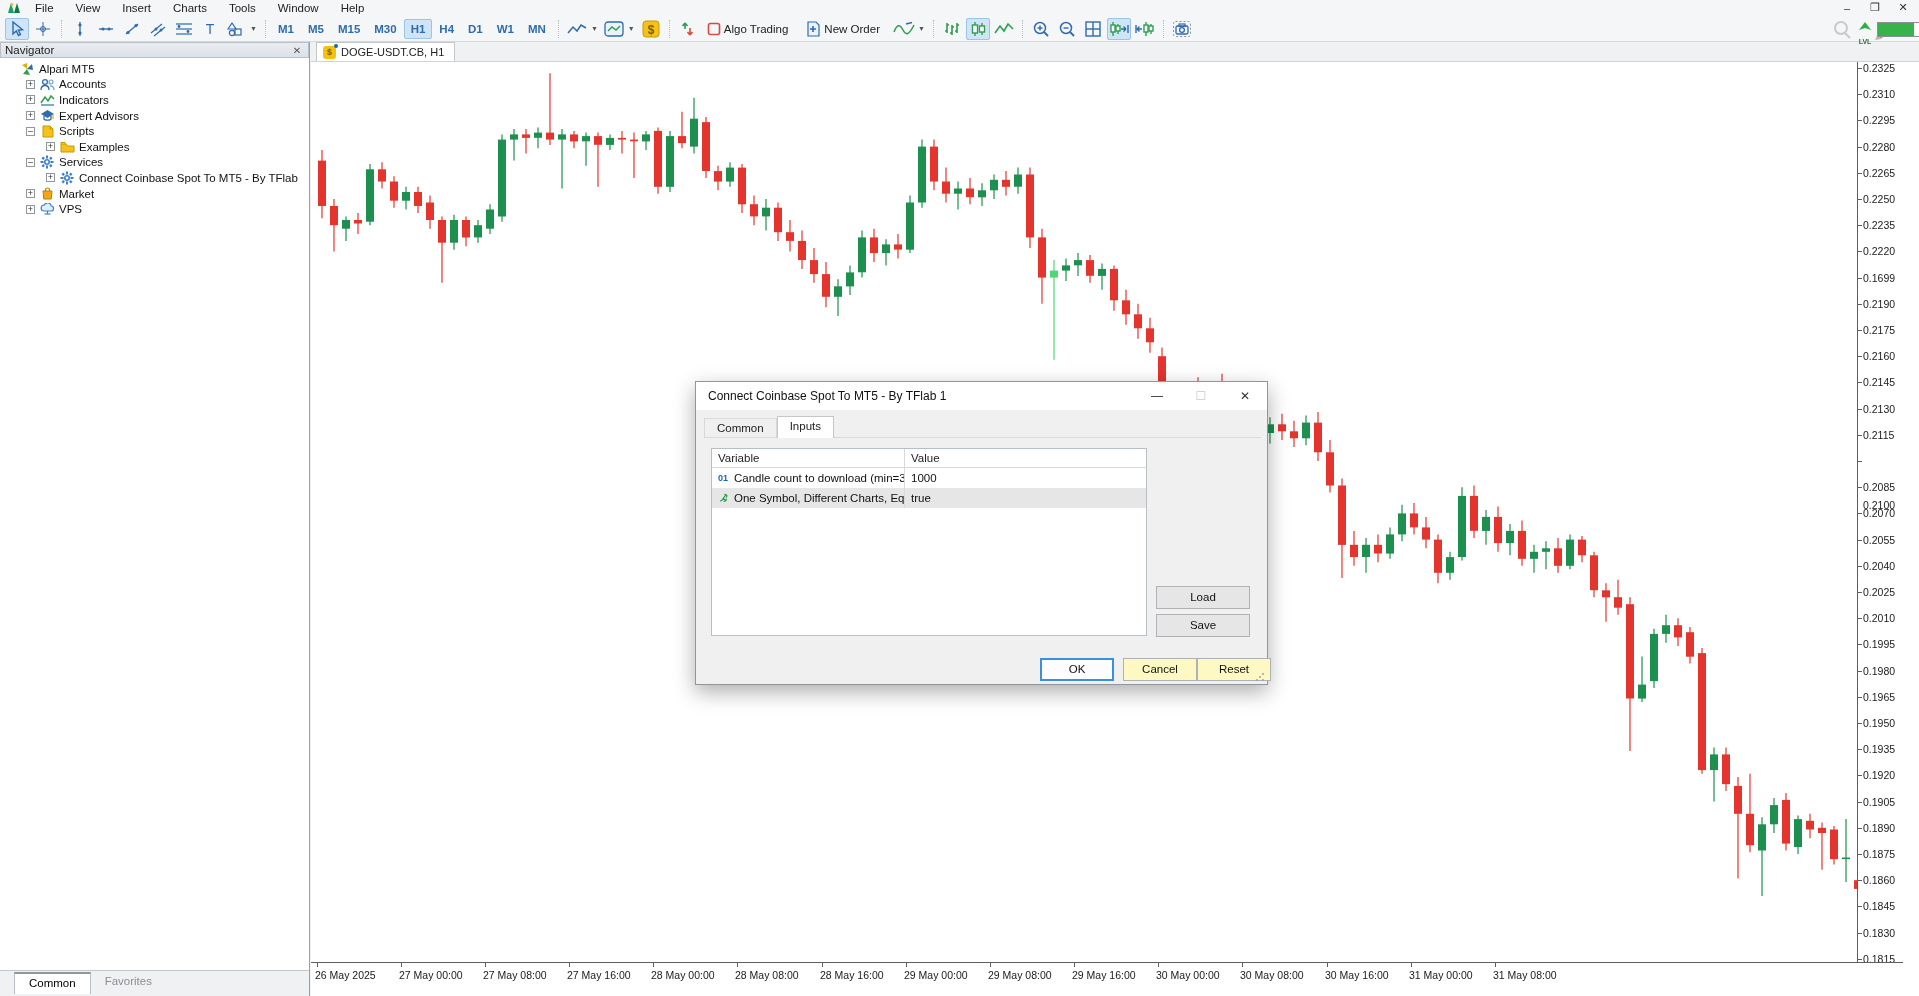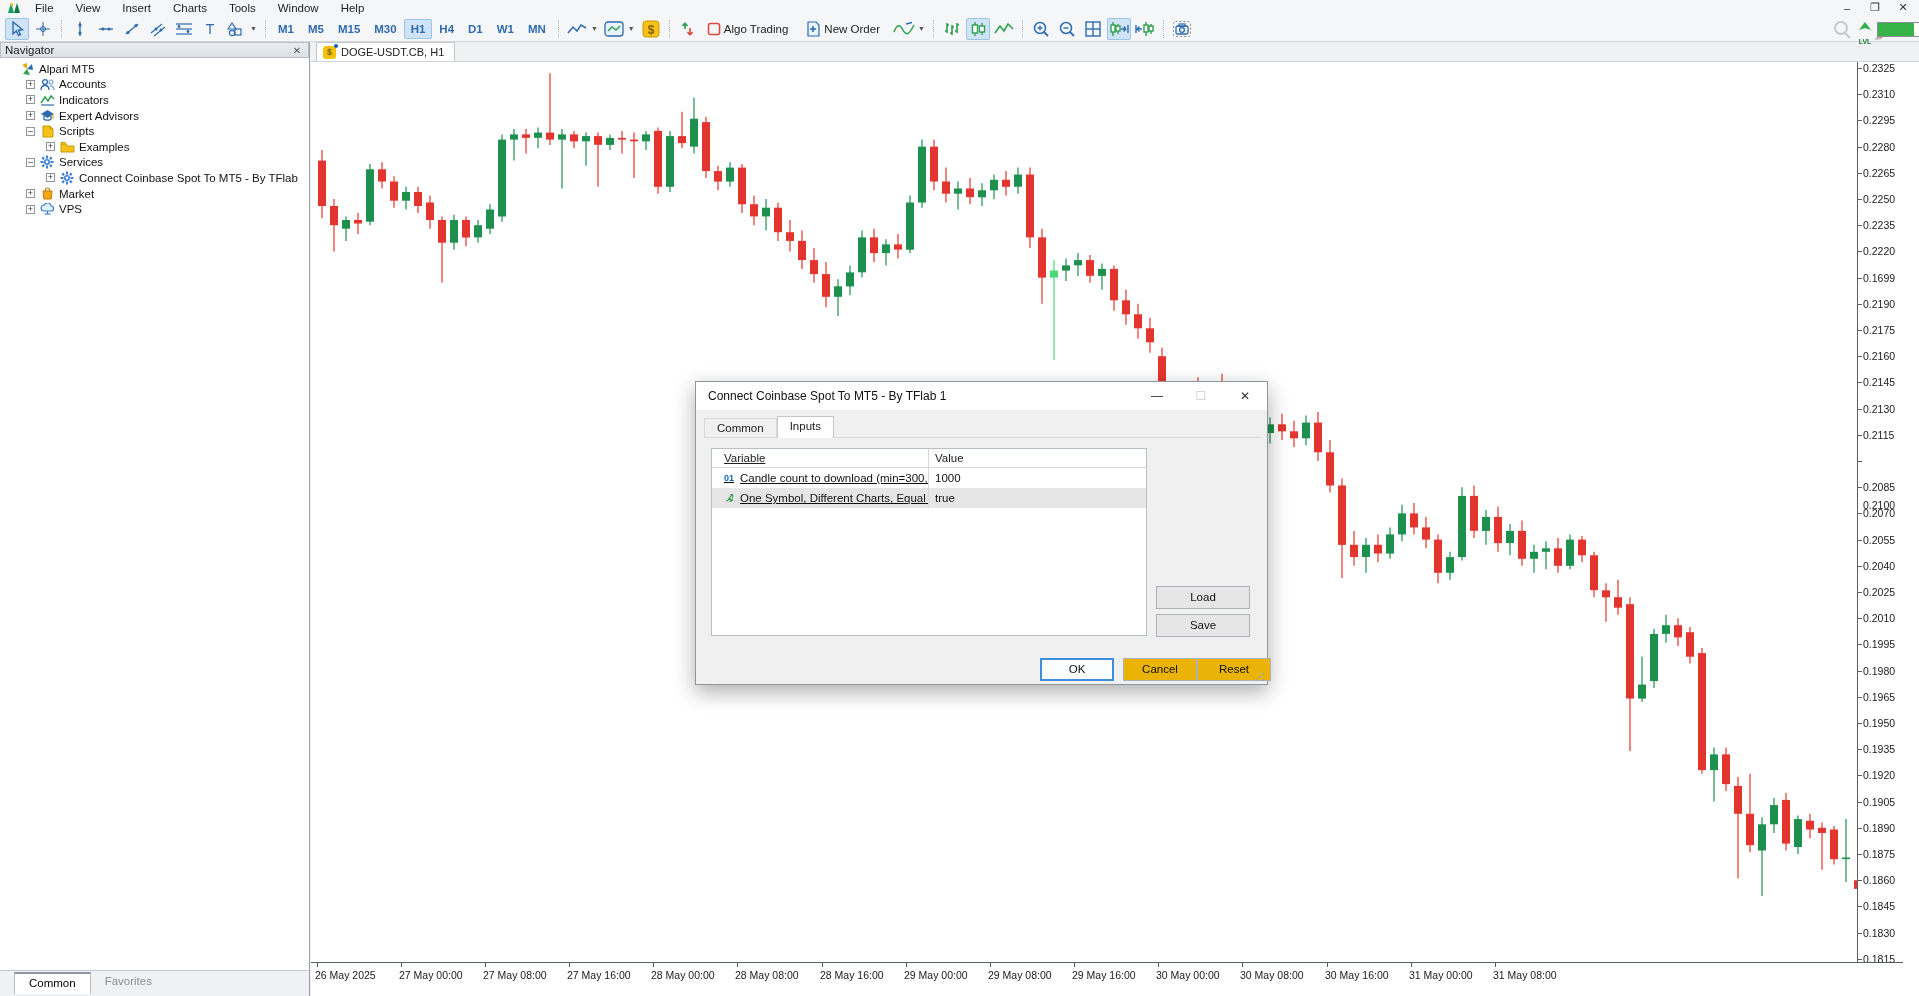--- a/index.html
+++ b/index.html
@@ -69,26 +69,26 @@
   #dlg-title { font-size:12px; color:#111; margin-left:12px; flex:1; }
   .dlg-ctl { width:44px; height:28px; display:flex; align-items:center; justify-content:center; font-size:12px; color:#333; }
   .dlg-ctl.disabled { color:#c9c9c9; }
   #dlg-tabs { display:flex; align-items:flex-end; height:24px; margin:4px 0 0 8px; border-bottom:1px solid #d9d9d9; width:557px; }
   .dlg-tab { font-size:11.5px; color:#222; padding:3px 12px; border:1px solid #d9d9d9; border-bottom:none; background:#f0f0f0; height:19px; }
   .dlg-tab.active { background:#fff; height:22px; border-color:#c3c7cb; position:relative; top:1px; }
   #dlg-table { position:absolute; left:15px; top:66px; width:436px; height:188px; background:#fff; border:1px solid #b9bfc6; font-size:11.5px; }
   .tbl-head { display:flex; height:19px; border-bottom:1px solid #d9d9d9; color:#222; }
   .tbl-row { display:flex; height:20px; align-items:center; color:#111; }
   .tbl-row.selected { background:#e6e6e6; }
-  .col-var { width:217px; border-right:1px solid #d9d9d9; display:flex; align-items:center; height:100%; padding-left:12px; overflow:hidden; white-space:nowrap;text-decoration:underline; }
+  .col-var { width:193px; border-right:1px solid #d9d9d9; display:flex; align-items:center; height:100%; padding-left:6px; overflow:hidden; white-space:nowrap; }
   .col-val { flex:1; display:flex; align-items:center; height:100%; padding-left:6px; }
   .row-type-icon { width:16px; flex:none; font-size:9px; font-weight:bold; color:#1565c0; }
   #dlg-load, #dlg-save { position:absolute; left:460px; width:94px; height:23px; background:#e6e6e6; border:1px solid #aeb2b6; font-size:11.5px; color:#111; text-align:center; line-height:21px; }
   #dlg-load { top:204px; } #dlg-save { top:232px; }
-  .dlg-bottom-btn { position:absolute; top:276px; width:74px; height:23px; background:#eab308; border:1px solid #aeb2b6; font-size:11.5px; color:#111; text-align:center; line-height:21px; }
+  .dlg-bottom-btn { position:absolute; top:276px; width:74px; height:23px; background:#fef9c3; border:1px solid #aeb2b6; font-size:11.5px; color:#111; text-align:center; line-height:21px; }
   #dlg-ok { left:344px; background:#fbfdfe; border:2px solid #3d8edb; line-height:19px; }
   #dlg-cancel { left:427px; }
   #dlg-reset { left:501px; }
   #dlg-grip { position:absolute; right:2px; bottom:2px; width:10px; height:10px; }
 </style>
 </head>
 <body>
 
 <div id="app">
 

